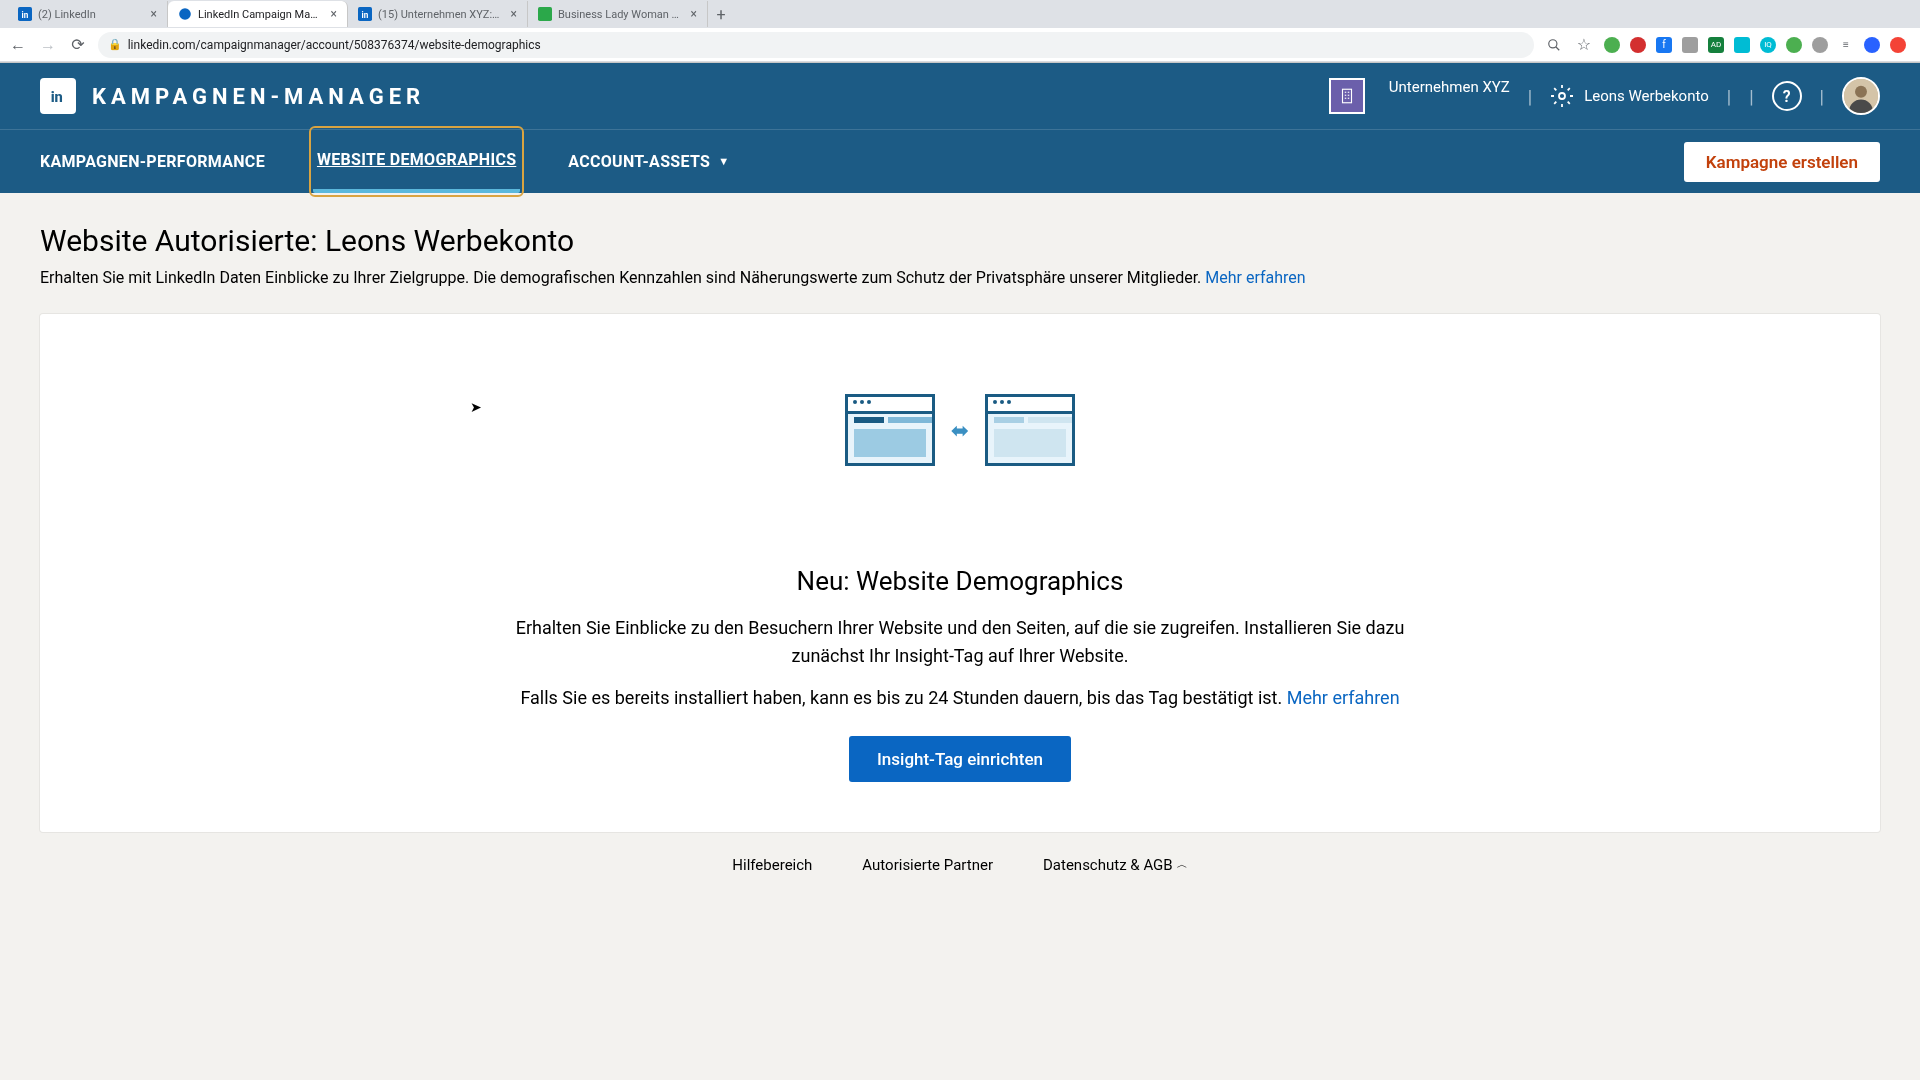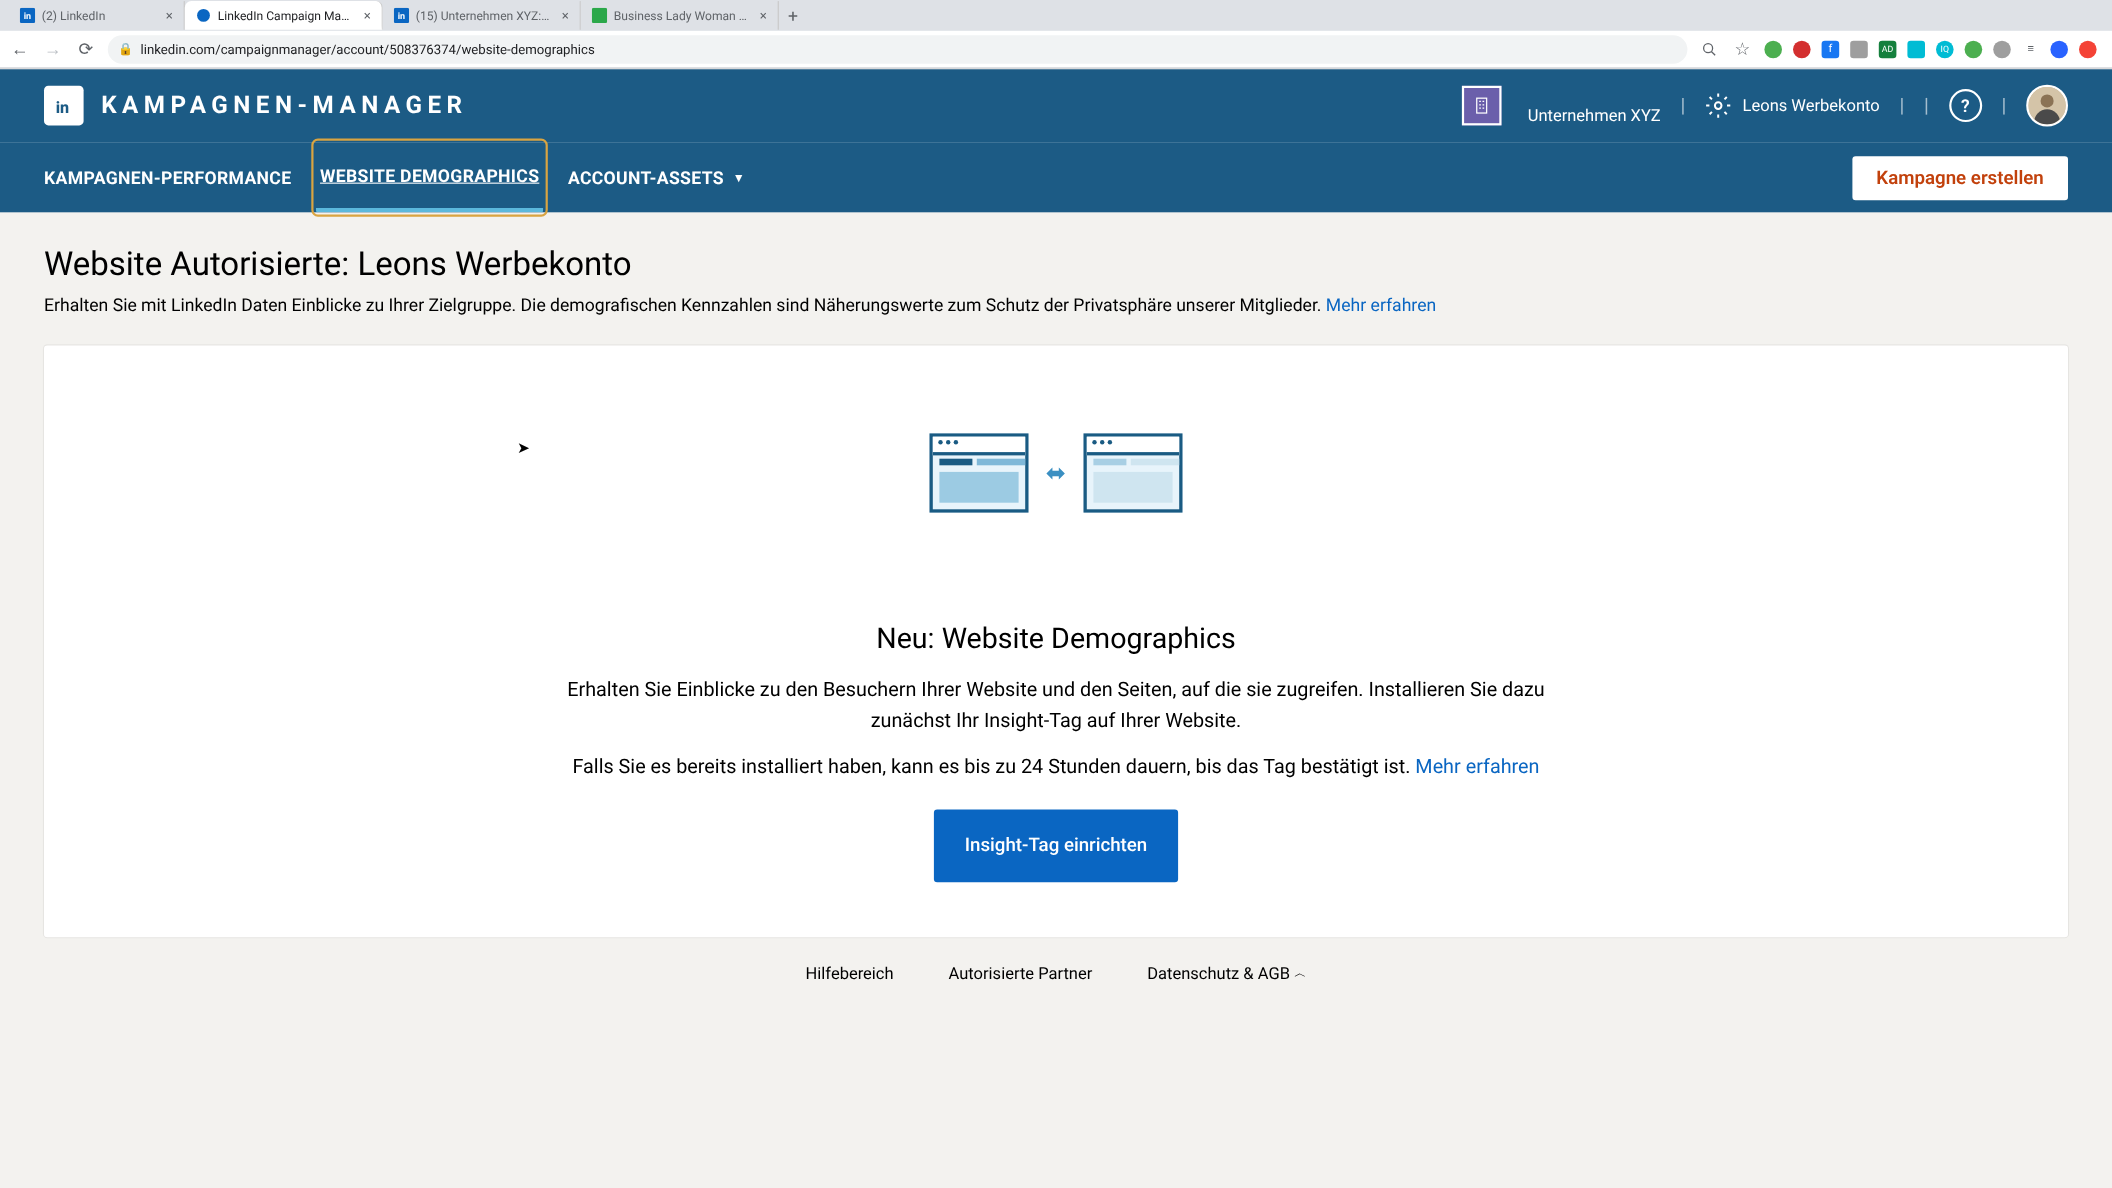--- a/index.html
+++ b/index.html
@@ -70,30 +70,30 @@
 
 
 .header-outer { background:#1c5b85; }
 
 .brand { display: flex; align-items: center; gap: 16px; }
 .logo-in { width: 36px; height: 36px; background: #fff; border-radius: 4px; display: flex; align-items: center; justify-content: center; color: #0a66c2; font-weight: 700; font-size: 18px; position:relative;}
 .logo-in svg{width:22px;height:22px;}
 .brand-text { color: #fff; font-size: 22px; letter-spacing: 5px; font-weight: 700; }
 
 .header-right { display: flex; align-items: center; gap: 18px; color: #fff; font-size: 15px; }
-.org-box { display:flex; align-items:flex-end; gap:24px; }
+.org-box { display:flex; align-items:flex-start; gap:24px; }
 .org-icon { width: 36px; height: 36px; border: 2px solid #fff; display: flex; align-items: center; justify-content: center; background:#6d5ba6; background:#7a6fb0; background:#8077b5; }
 .org-icon{background:#6b5fab;}
 .divider-v { color: rgba(255,255,255,0.6); font-size:18px; }
 .gear { display:flex; align-items:center; gap:10px; cursor:pointer;}
 .help-circle { width:30px;height:30px;border:2px solid #fff;border-radius:50%;display:flex;align-items:center;justify-content:center;font-size:16px;font-weight:600;}
 .avatar { width:38px;height:38px;border-radius:50%;border:2px solid #fff; background:#c9b896; display:flex;align-items:center;justify-content:center;overflow:hidden;}
 
 .header-nav { display:flex; align-items:center; justify-content:space-between; padding: 0 40px; border-top:1px solid rgba(255,255,255,0.15); }
-.nav-tabs { display:flex; gap:22px;align-items:center; }
+.nav-tabs { display:flex; gap:48px;align-items:center; }
 .nav-tab { padding: 20px 0; color:#fff; font-size:16px; font-weight:700; letter-spacing:0.3px; cursor:pointer; position:relative; display:flex;align-items:center;gap:8px;}
 .nav-tab.active { border-bottom:4px solid #7fc7e8; border-bottom-color:#5bb8dc; text-decoration:underline; }
 .nav-tab.highlighted { outline: 2px solid #d9a441; outline-offset:2px; padding-left:4px;padding-right:4px; border-radius:2px;}
 .nav-tab .caret{font-size:11px;}
 .create-btn { background:#fff; color:#c2410c; border:none; padding:10px 22px; font-size:17px; font-weight:600; border-radius:3px; cursor:pointer;}
 
 
 .page { padding: 30px 40px; }
 .page-title { font-size: 30px; font-weight:400; color:#000; margin-bottom:8px; }
 .page-sub { font-size: 16px; color:#000; line-height:1.5; }
@@ -108,21 +108,21 @@
 .window-icon .bar1{position:absolute;top:20px;left:6px;width:30px;height:6px;background:#1a5b83;}
 .window-icon .bar1.light{background:#a8cfe4;}
 .window-icon .bar2{position:absolute;top:20px;left:40px;width:44px;height:6px;background:#7fb8d8;}
 .window-icon .bar2.light{background:#cfe5f0;}
 .window-icon .body{position:absolute;top:32px;left:6px;right:6px;bottom:6px;background:#9ccbe3;}
 .window-icon .body.light{background:#cfe5f0;}
 .arrow-between{color:#3a8fc2;font-size:22px;}
 
 .card h2 { font-size:26px; font-weight:400; color:#000; margin-bottom:18px; }
 .card p { font-size:18px; color:#000; line-height:1.55; max-width:900px; margin:0 auto 14px; }
-.primary-btn { background:#0a66c2; color:#fff; border:none; padding:23px 28px; font-size:17px; font-weight:500; border-radius:3px; cursor:pointer; margin-top:10px;}
+.primary-btn { background:#0a66c2; color:#fff; border:none; padding:13px 28px; font-size:17px; font-weight:500; border-radius:3px; cursor:pointer; margin-top:10px;}
 
 .footer { display:flex; justify-content:center; gap:50px; padding:24px 0; font-size:15px; color:#000;}
 .footer-item{cursor:pointer;display:flex;align-items:center;gap:4px;}
 .footer-item .up{font-size:11px;}
 
 .cursor-ptr{position:absolute;font-size:14px;color:#000;}
 </style>
 </head>
 <body>
 

